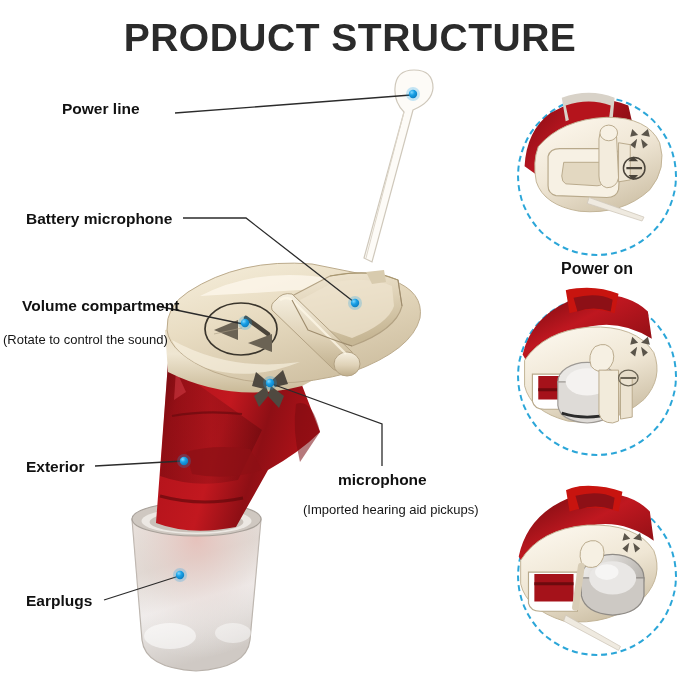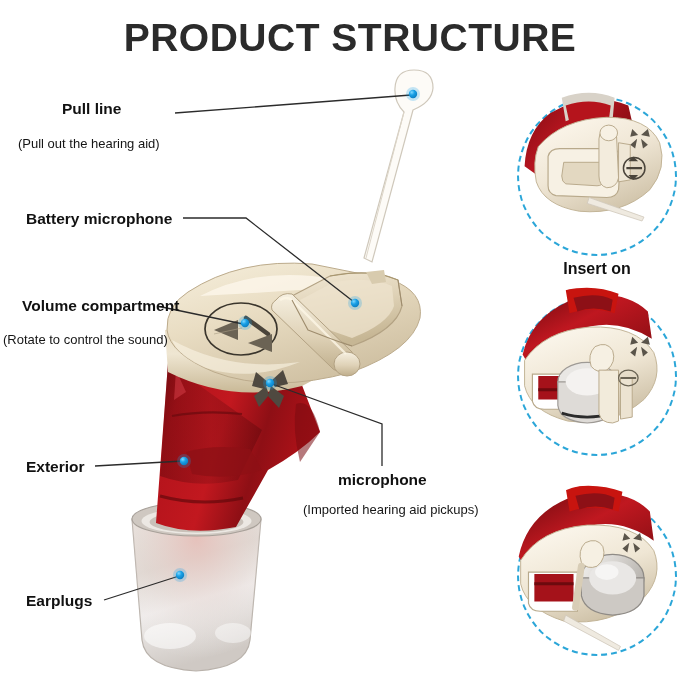--- a/index.html
+++ b/index.html
@@ -185,24 +185,21 @@
       <circle cx="184" cy="461" r="7" fill="#19a0e6" opacity="0.25"></circle>
       <circle cx="184" cy="461" r="4.2" fill="url(#dotG)"></circle>
       <circle cx="180" cy="575" r="7" fill="#19a0e6" opacity="0.25"></circle>
       <circle cx="180" cy="575" r="4.2" fill="url(#dotG)"></circle>
       <circle cx="270" cy="383" r="7" fill="#19a0e6" opacity="0.25"></circle>
       <circle cx="270" cy="383" r="4.2" fill="url(#dotG)"></circle>
     </g>
   </svg>
 
   <div class="lbl" style="left:62px;top:100px;">
-    <div class="hd">Pull line</div>
-  </div>
-  <div class="lbl" style="left:18px;top:131px;">
-    <div class="sub">(Pull out the hearing aid)</div>
+    <div class="hd">Power line</div>
   </div>
 
   <div class="lbl" style="left:26px;top:210px;">
     <div class="hd">Battery microphone</div>
   </div>
 
   <div class="lbl" style="left:22px;top:297px;">
     <div class="hd">Volume compartment</div>
   </div>
   <div class="lbl" style="left:3px;top:327px;">
@@ -265,21 +262,21 @@
             <path d="M136 52 L130 46 L128 54 Z"></path>
               <path d="M139 52 L146 46 L148 54 Z"></path>
             <path d="M139 56 L146 62 L141 66 Z"></path>
               <path d="M135 56 L128 62 L133 66 Z"></path>
           </g>
 
           <path d="M86 116 L142 136 L140 140 L84 122 Z" fill="#efeae0" stroke="#cfc8bb" stroke-width=".8"></path>
         </svg>
       </div>
     </div>
-    <div class="cap">Insert on</div>
+    <div class="cap">Power on</div>
   </div>
 
   <div class="panel" style="left:512px;top:296px;">
     <div class="circ">
       <div class="clipwrap">
         <svg class="art" style="left:0;top:0;" viewBox="0 0 188 188">
           <defs>
             <linearGradient id="pw2red" x1="0" y1="0" x2="0.8" y2="1">
               <stop offset="0%" stop-color="#6d0a0e"></stop>
                 <stop offset="40%" stop-color="#bf1720"></stop>

